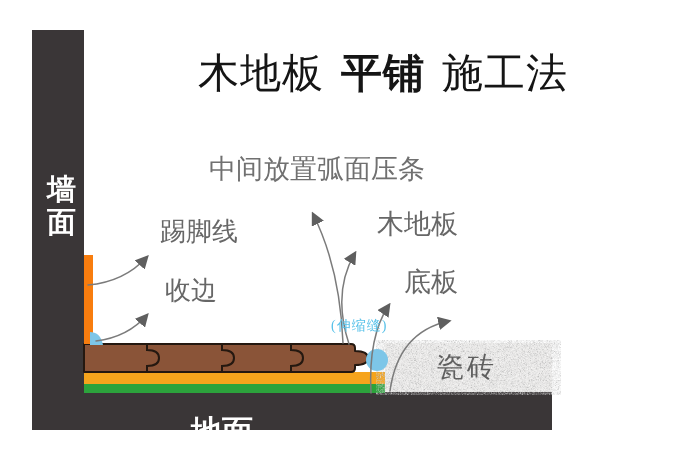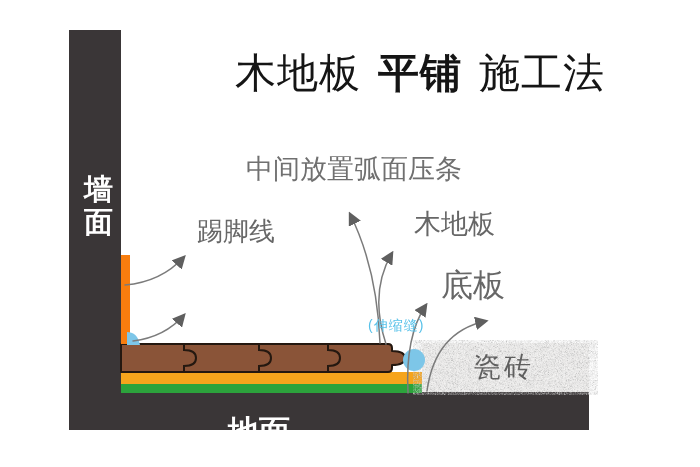--- a/index.html
+++ b/index.html
@@ -1,19 +1,18 @@
 <!DOCTYPE html>
 <html><head>
 <meta charset="utf-8">
 <style>
   html,body{margin:0;padding:0;background:#fff;}
   #stage{
     position:relative;width:573px;height:467px;background:#ffffff;overflow:hidden;
-    font-family:Liberation Sans, sans-serif;
-    margin-left:37px;
+    font-family:Liberation Serif, serif;
   }
   #diagram-svg{position:absolute;left:0;top:0;z-index:1;}
   .lbl{position:absolute;z-index:3;white-space:nowrap;}
   .lbl-gray{color:#676767;font-size:26px;}
   .title{
     position:absolute;left:198px;top:46px;width:420px;z-index:3;
     font-size:41px;color:#151515;letter-spacing:1px;white-space:nowrap;
   }
   .title .t-sep{display:inline-block;width:17px;}
   .t-bold{font-weight:bold;}
@@ -94,24 +93,25 @@
   </svg>
 
   <div class="title">
     <span>木地板</span><span class="t-sep"></span><span class="t-bold">平铺</span><span class="t-sep"></span><span>施工法</span>
   </div>
 
   <div class="lbl lbl-gray" style="left:160px;top:214px;">踢脚线</div>
 
   <div class="lbl lbl-gray" style="left:209px;top:151px;font-size:27px;color:#707070;">中间放置弧面压条</div>
 
+  <div class="lbl lbl-gray" style="left:165px;top:273px;">收边</div>
 
   <div class="lbl lbl-gray" style="left:377px;top:206px;font-size:27px;">木地板</div>
 
-  <div class="lbl lbl-gray" style="left:404px;top:264px;font-size:32px;">底板</div>
+  <div class="lbl lbl-gray" style="left:404px;top:264px;font-size:27px;">底板</div>
 
 
   <div class="expansion-label">(伸缩缝)</div>
 
   <div class="tile-label">瓷砖</div>
 
   <div class="wall-label">墙面</div>
 
   <div class="ground-label">地面</div>
 </div>

